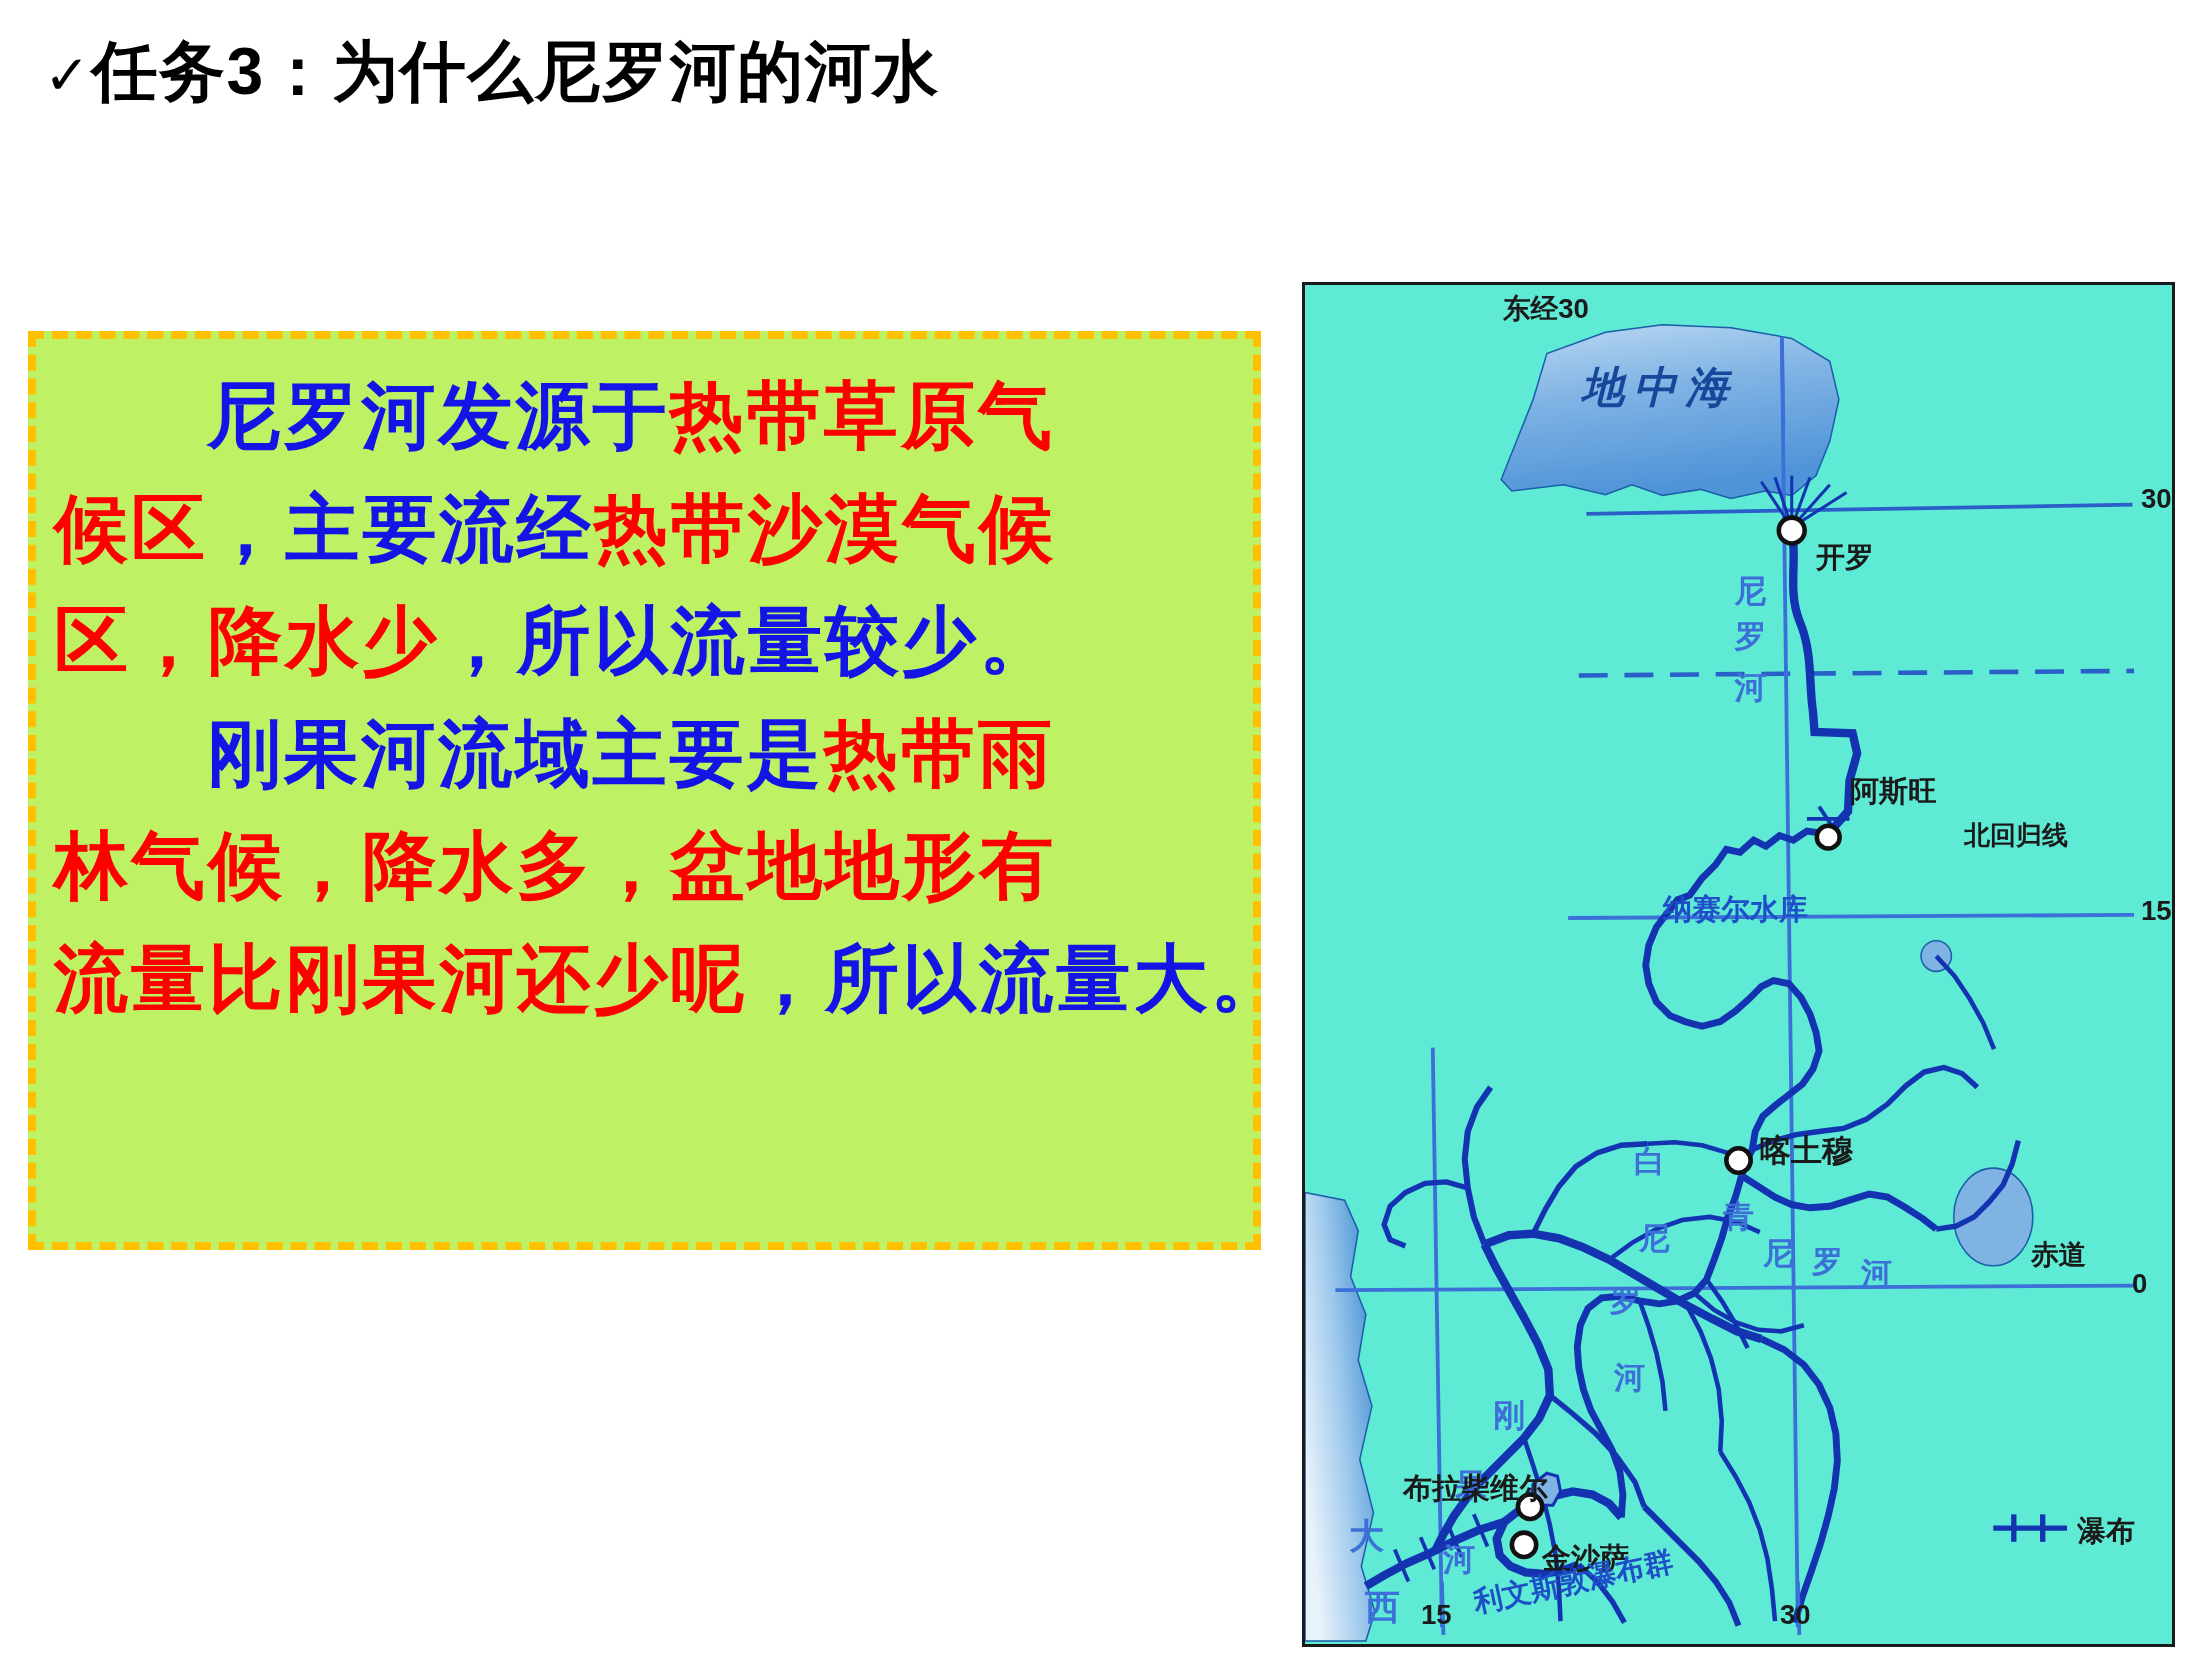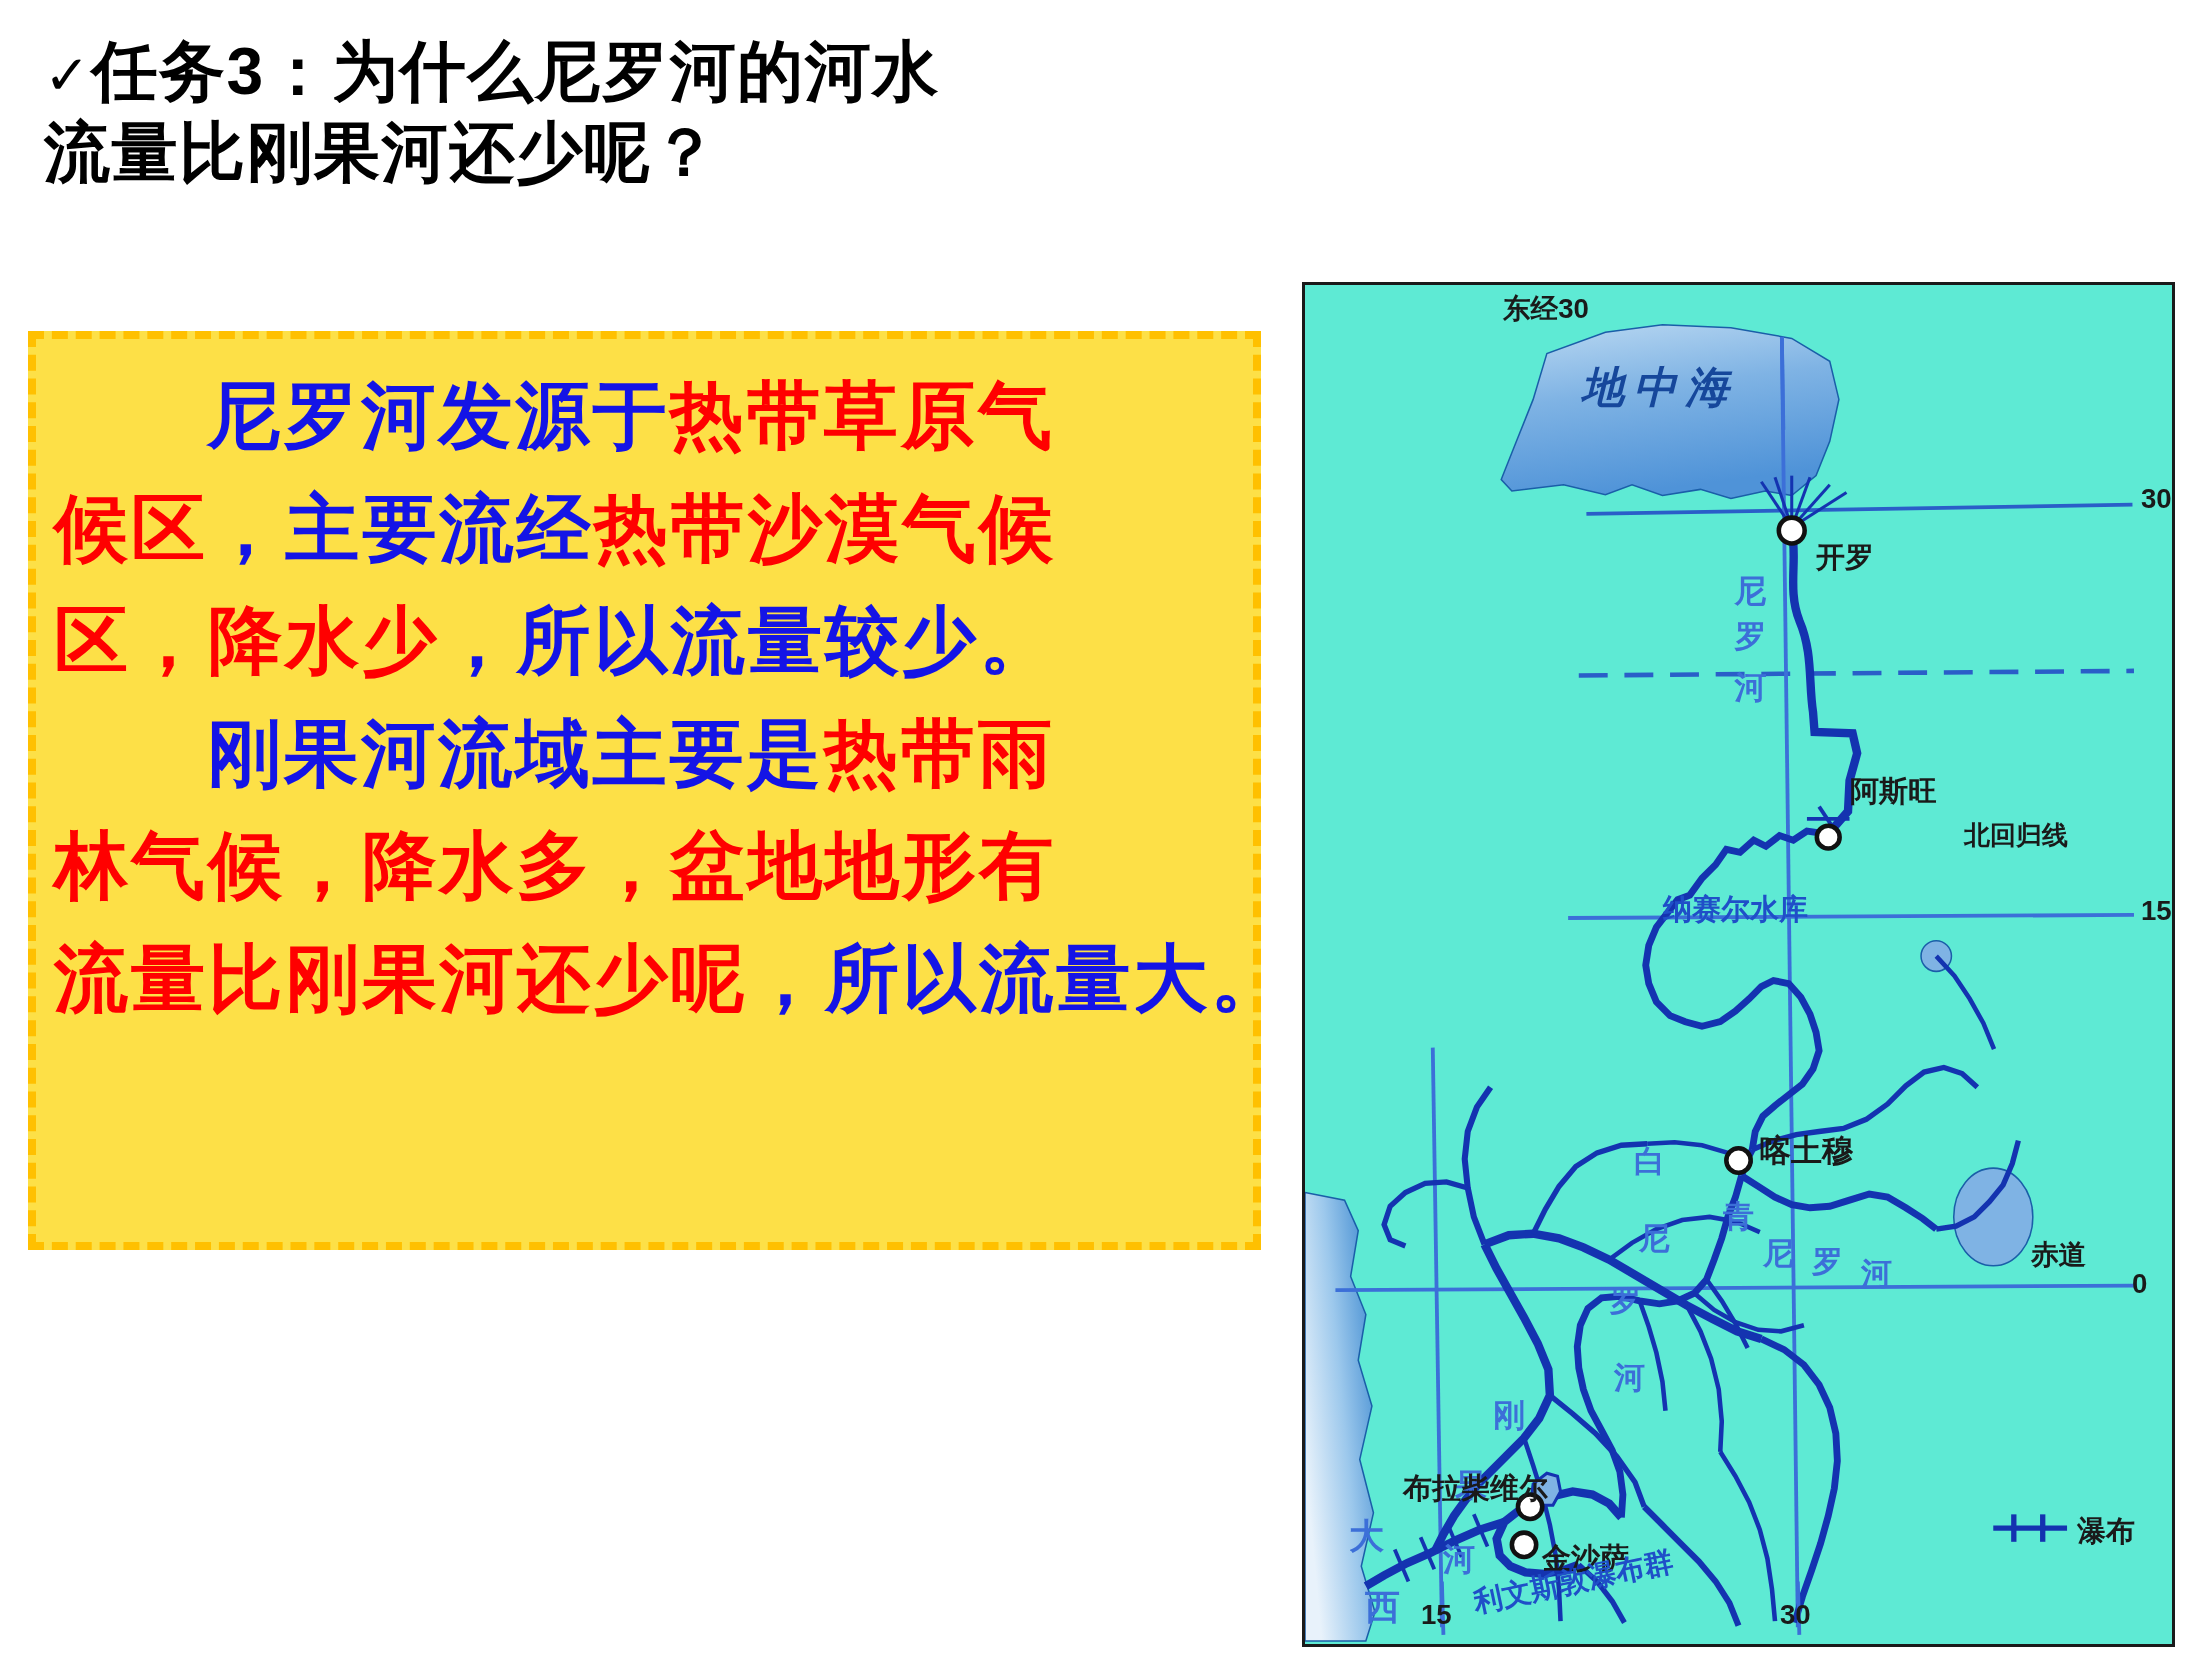--- a/index.html
+++ b/index.html
@@ -8,21 +8,21 @@
 
   
   #title-block{position:absolute;left:44px;top:31px;width:1256px;}
   .title-line{font-family:"Liberation Sans", sans-serif;font-weight:bold;
      color:#000;font-size:66px;line-height:1.22;white-space:nowrap;letter-spacing:1.5px;}
   .check{font-family:"DejaVu Sans", sans-serif;font-weight:normal;font-size:55px;}
 
   
   #answer-box{position:absolute;left:27.6px;top:331px;width:1233px;height:919px;
      box-sizing:border-box;
-     border:8.4px dashed #FFC000;background:#fde047;}
+     border:8.4px dashed #FFC000;background:#bef264;}
   #answer-inner{padding:21.4px 18.4px 0 18.4px;}
   .para{font-family:"Liberation Serif", serif;font-weight:bold;
         font-size:74px;line-height:1.52;letter-spacing:3.1px;white-space:nowrap;}
   .para.indent{text-indent:153px;}
   .blue{color:#1414E6;}
   .red{color:#FF0000;}
 
   
   #map-frame{position:absolute;left:1302px;top:282px;width:873px;height:1365px;
      border:3.1px solid #1a1a1a;background:#5eead4;box-sizing:border-box;overflow:hidden;}
@@ -33,21 +33,20 @@
   .lab-blue-l{color:#3C6FD8;font-weight:bold;}
   .seatitle{color:#16479B;font-weight:bold;letter-spacing:9.2px;font-style:italic;}
   .vstack{writing-mode:vertical-rl;text-orientation:upright;line-height:1;}
   .rot{transform:rotate(-12deg);transform-origin:left top;}
 </style>
 </head>
 <body>
 
 <div id="title-block">
   <div class="title-line"><span class="check">✓</span><span>任务3：为什么尼罗河的河水</span></div>
-  <div class="title-line">流量比刚果河还少呢？</div>
 </div>
 
 <div id="answer-box">
   <div id="answer-inner">
 
     <div class="para indent">
       <span class="blue">尼罗河发源于</span><span class="red">热带草原气</span>
     </div>
 
     <div class="para">

